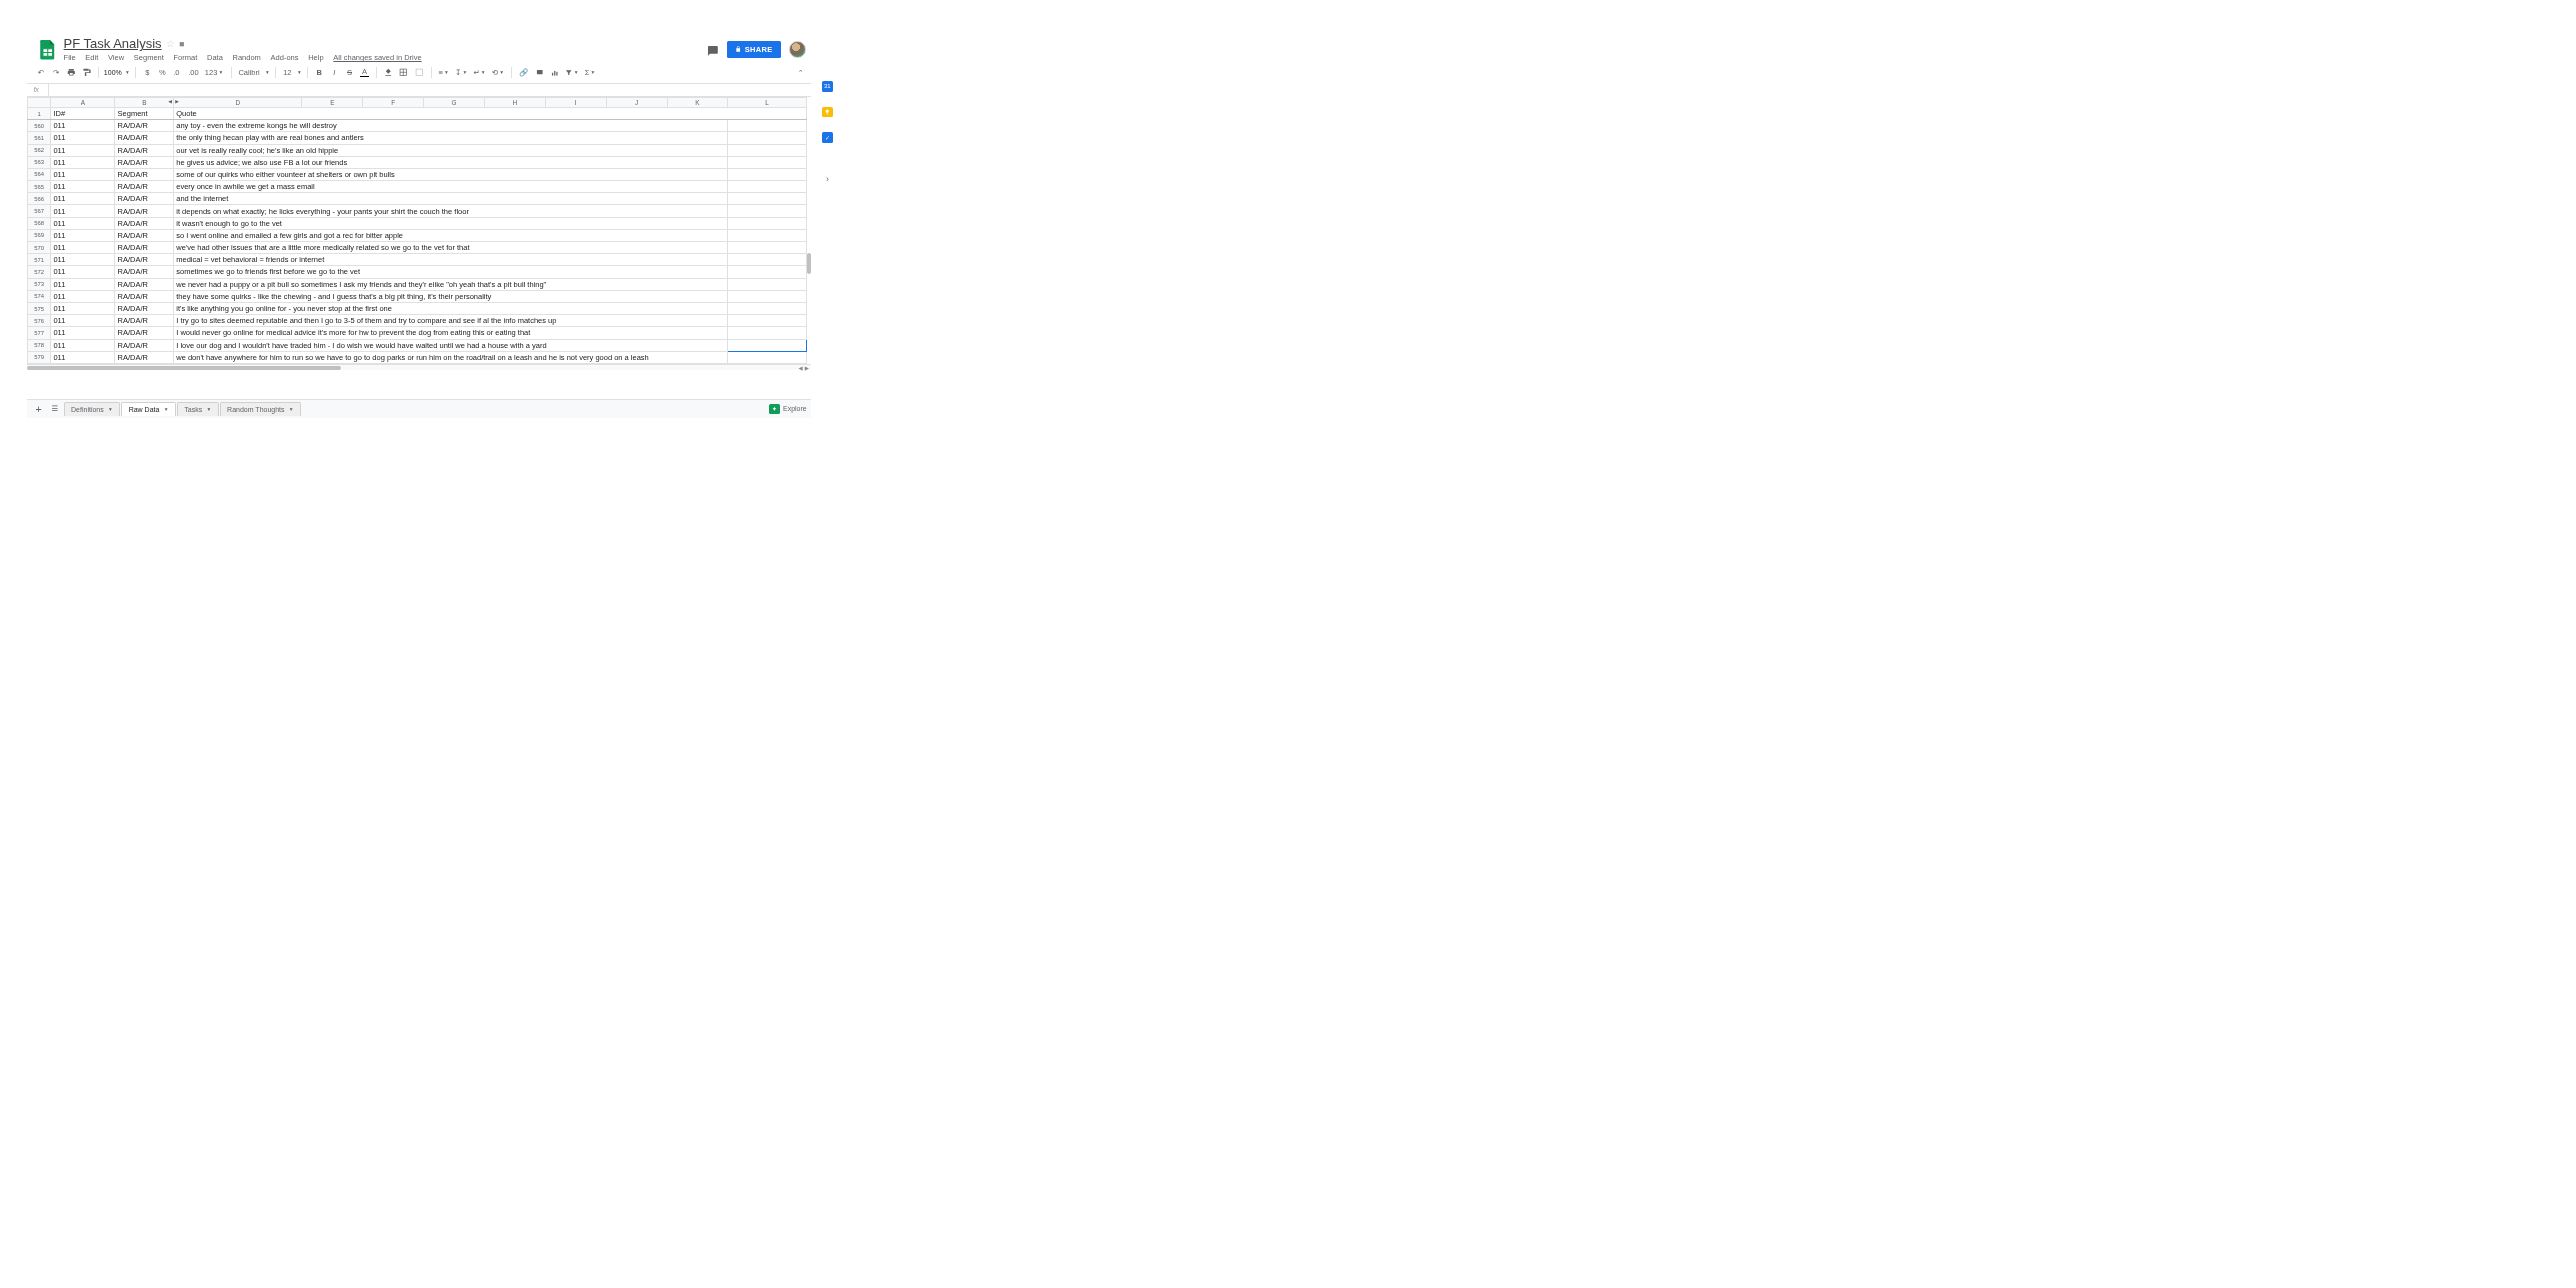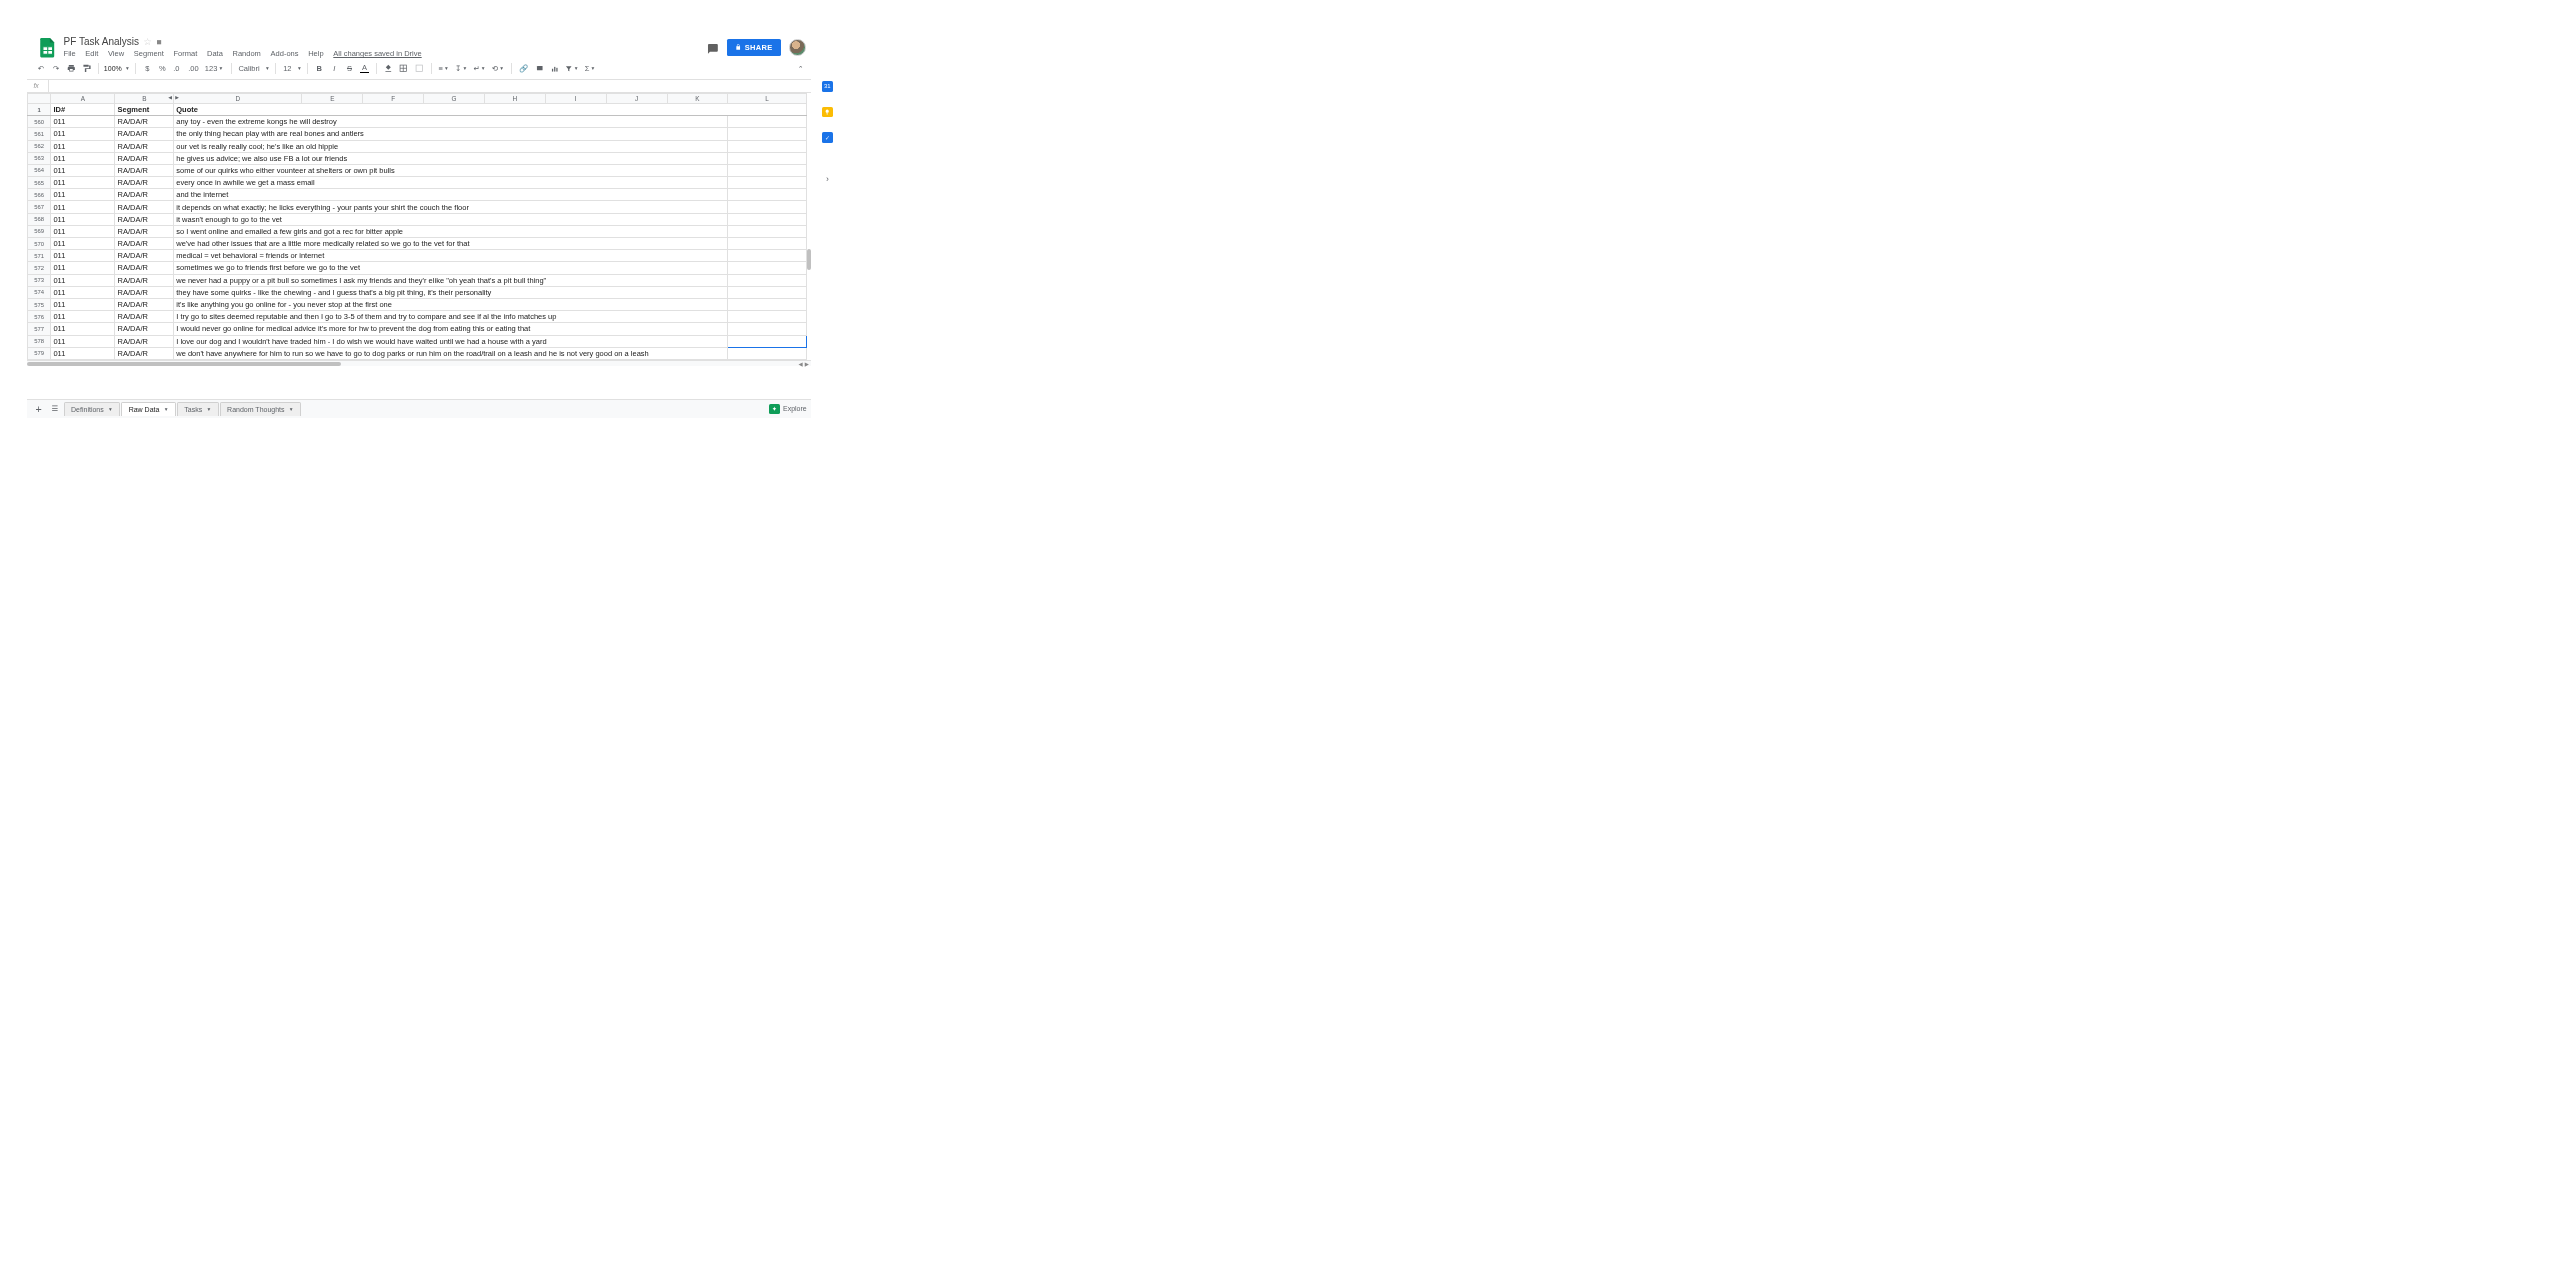--- a/index.html
+++ b/index.html
@@ -3,21 +3,21 @@
 <meta charset="utf-8">
 <style>
 * { margin: 0; padding: 0; box-sizing: border-box; }
 body { font-family: Arial, Helvetica, sans-serif; background: #fff; color: #222; font-size: 7px; width: 837px; height: 419px; position: relative; }
 .app { position: absolute; left: 27px; top: 32px; width: 784px; height: 386px; background: #fff; display: flex; flex-direction: column; }
 .titlebar { display: flex; align-items: center; padding: 4.3px 5.4px 0 9.7px; }
 .logo { width: 21.5px; height: 21.5px; margin-right:5.4px; display:flex; align-items:center; justify-content:center;}
 .logo svg { width: 21.5px; height: 21.5px; }
 .titlecol { flex: 0 0 auto; display:flex; flex-direction:column; }
 .trow { display:flex; align-items:center; gap:4.3px;}
-.doc-title { font-size: 10px; color: #424242; }
+.doc-title { font-size: 13px; color: #424242; text-decoration: underline; }
 .star { color:#d0d0d0; font-size:9.7px; }
 .folder-icon { color:#888; font-size:8.6px; }
 .menubar { display:flex; gap:9.7px; padding-top:2.1px; color:#5f6368; font-size:7.5px;}
 .menubar span.saved { text-decoration: underline; }
 .right-actions { margin-left:auto; display:flex; align-items:flex-end; gap:7.5px;}
 .comment-icon { color:#616161; }
 .share-btn { background:#1a73e8; color:#fff; border:none; border-radius:1.6px; padding:3.8px 8.6px; font-size:7.5px; font-weight:bold; letter-spacing:0.3px; display:flex; align-items:center; gap:3.2px; cursor:pointer;}
 .avatar { width:17px; height:17px; border-radius:50%; background: radial-gradient(circle at 40% 35%, #d9b38c 0%, #d9b38c 30%, #7a6a58 31%, #7a6a58 60%, #5a8a6a 61%); border:0.5px solid #ccc;}
 .toolbar { display:flex; align-items:center; gap:2.1px; padding:3.2px 7.5px; border-bottom:0.5px solid #e0e0e0;}
 .toolbar .sep { width:0.5px; height:11.8px; background:#e0e0e0; margin:0 3.2px;}
@@ -35,21 +35,21 @@
 th { background:#f8f9fa; color:#5f6368; font-weight:normal; text-align:center; position:relative; font-size:6.4px;}
 th.corner { background:#f8f9fa;}
 .rownum { background:#f8f9fa; text-align:center; color:#5f6368; font-size:5.9px;}
 .col-row { width:21.5px;}
 .col-A { width:59px;}
 .col-B { width:54px;}
 .col-D { width:118px;}
 .col-E,.col-F,.col-G,.col-H,.col-I,.col-J,.col-K { width:56px;}
 .col-L { width:72px;}
 .header-row th { height:9.7px; font-size:6.4px;}
-.frozen-row td { border-bottom: 1.6px solid #c0c0c0; font-weight: bold;}
+.frozen-row td { border-bottom: 1.6px solid #c0c0c0;}
 .col-arrow { position:absolute; font-size:4.8px; color:#5f6368;}
 .col-arrow.left { right:1.1px;}
 .col-arrow.right { left:1.1px;}
 .tabsbar { display:flex; align-items:center; height:19.3px; border-top:0.5px solid #e0e0e0; background:#f8f9fa; padding:0 4.3px; gap:1.1px;}
 .tab { padding:3.2px 6.4px; background:#efefef; border:0.5px solid #d0d0d0; border-bottom:none; border-radius:1.6px 1.6px 0 0; font-size:7px; color:#5f6368; display:flex; align-items:center; gap:3.2px; cursor:pointer;}
 .tab.active { background:#fff; color:#222;}
 .tabsbar .add { font-size:10.7px; color:#5f6368; padding:0 4.3px; cursor:pointer;}
 .tabsbar .menu { font-size:7.5px; color:#5f6368; padding:0 4.3px; cursor:pointer;}
 .explore { margin-left:auto; display:flex; align-items:center; gap:3.2px; color:#5f6368; font-size:7px; cursor:pointer;}
 .explore .spark { background:#0f9d58; color:#fff; width:10.7px; height:10.7px; border-radius:1.6px; display:flex; align-items:center; justify-content:center; font-size:6.4px;}

